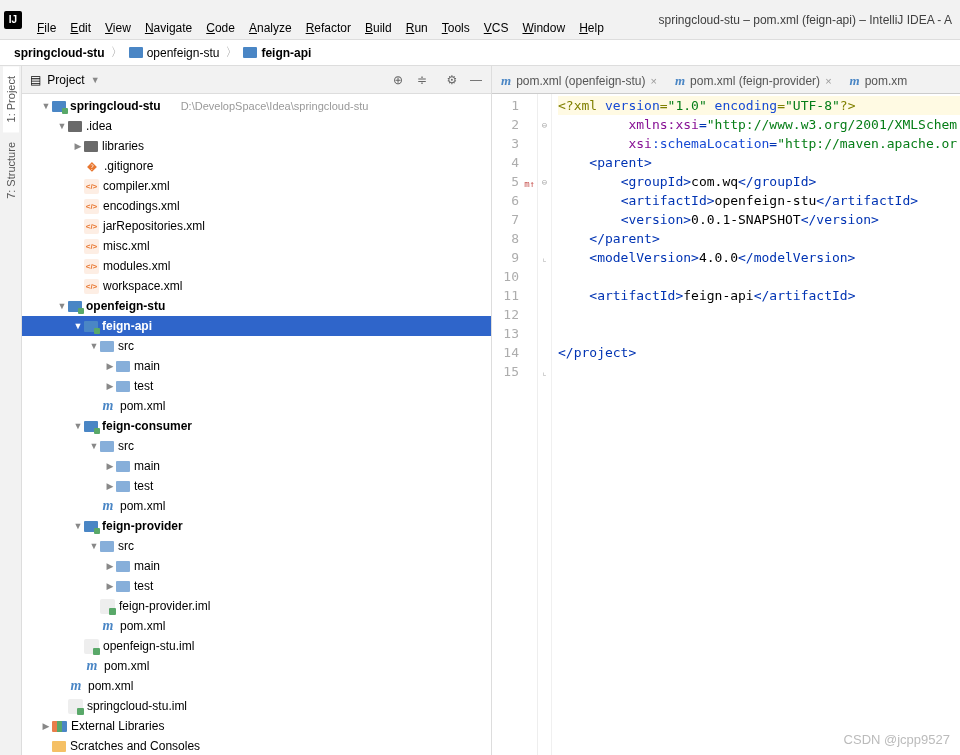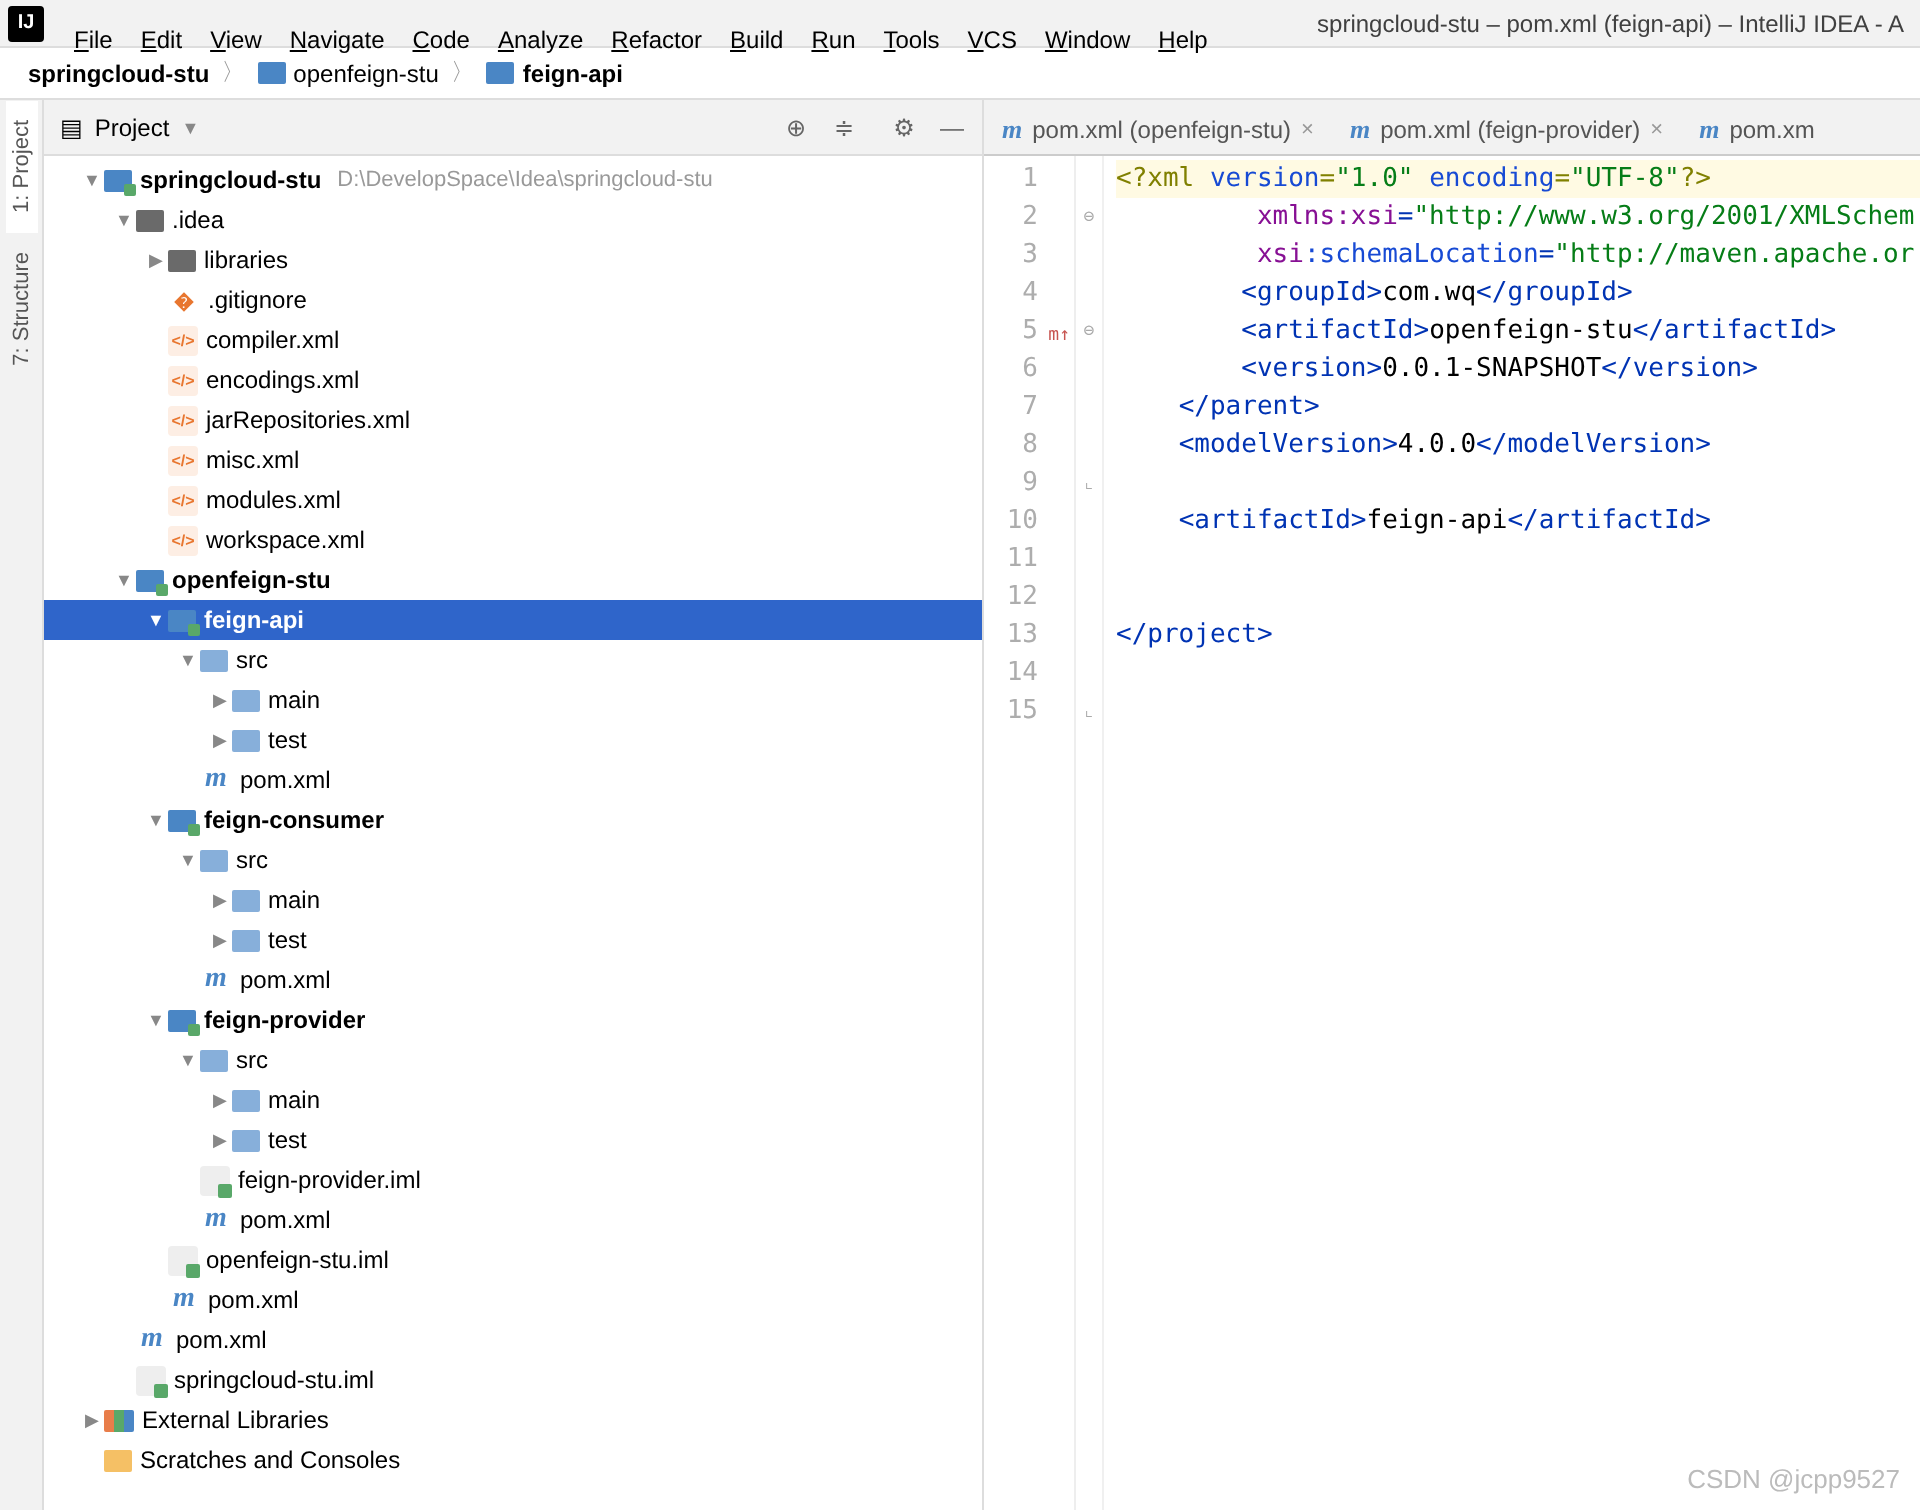--- a/index.html
+++ b/index.html
@@ -1,17 +1,17 @@
 <!DOCTYPE html>
 <html><head>
 <meta charset="utf-8">
 <style>
 * { box-sizing: border-box; margin: 0; padding: 0; }
 body { font-family: "Segoe UI", Arial, sans-serif; font-size: 12px; color: #000; background: #fff; width: 960px; height: 755px; overflow: hidden; position: relative; }
-.menubar { height: 24px; background: #f2f2f2; border-bottom: 1px solid #ddd; display: flex; align-items: center; padding: 0 4px; }
+.menubar { height: 40px; background: #f2f2f2; border-bottom: 1px solid #ddd; display: flex; align-items: center; padding: 0 4px; }
 .app-icon { width: 18px; height: 18px; background: #000; color: #fff; display: flex; align-items: center; justify-content: center; font-weight: bold; font-size: 10px; margin-right: 8px; border-radius: 2px; }
 .menubar-item { padding: 0 7px; cursor: default; margin-top: 16px; }
 .menubar-item u { text-decoration: underline; }
 .menubar-title { margin-left: auto; color: #404040; padding-right: 4px; white-space: nowrap; overflow: hidden; }
 .breadcrumb { height: 26px; display: flex; align-items: center; padding: 0 10px; border-bottom: 1px solid #ddd; background: #fff; }
 .crumb { display: flex; align-items: center; gap: 4px; padding: 0 4px; }
 .crumb-sep { color: #999; padding: 0 2px; }
 .folder-icon { width: 14px; height: 11px; background: #6aa2d8; border-radius: 1px; display: inline-block; position: relative; }
 .folder-icon.blue { background: #4a86c5; }
 .workspace { display: flex; height: calc(755px - 50px); }
@@ -35,21 +35,21 @@
 .ticon.module::after { content: ""; position: absolute; right: -2px; bottom: -2px; width: 6px; height: 6px; background: #59a869; border-radius: 1px; }
 .ticon.xml { color: #e8762f; background: #fdeee4; border-radius: 2px; width: 15px; height: 15px; font-size: 8px; }
 .ticon.iml { width: 15px; height: 15px; background: #eee; border-radius: 2px; position: relative; }
 .ticon.iml::after { content:""; position:absolute; right:-1px; bottom:-1px; width:7px; height:7px; background:#59a869; border-radius:1px; }
 .ticon.m { color: #4a86c5; font-style: italic; font-family: serif; font-size: 14px; width: 16px; font-weight: bold; }
 .ticon.lib { width: 15px; height: 11px; background: linear-gradient(90deg,#e87d4a 33%,#59a869 33% 66%,#4a86c5 66%); border-radius: 1px; }
 .ticon.git { color: #e8762f; font-size: 10px; }
 .ticon.scratch { width: 14px; height: 11px; background: #f5c065; border-radius: 1px; position: relative; }
 .tree-label { }
 .tree-label.bold { font-weight: bold; }
-.dim { color: #999; font-size: 11px; margin-left: 8px; }
+.dim { color: #999; font-size: 11px; margin-left: 20px; }
 .editor-area { flex: 1; display: flex; flex-direction: column; overflow: hidden; }
 .editor-tabs { height: 28px; background: #f2f2f2; border-bottom: 1px solid #ccc; display: flex; align-items: flex-end; }
 .etab { height: 26px; padding: 0 8px; display: flex; align-items: center; gap: 5px; border: 1px solid transparent; border-bottom: none; cursor: pointer; font-size: 12px; color: #555; }
 .etab .m { color: #4a86c5; font-style: italic; font-family: serif; font-weight: bold; font-size: 13px; }
 .etab .x { color: #999; font-size: 11px; cursor: pointer; }
 .editor-body { flex: 1; display: flex; font-family: "Consolas", "Menlo", monospace; font-size: 13px; overflow: hidden; }
 .gutter { width: 46px; background: #fff; border-right: 1px solid #eee; text-align: right; color: #adadad; padding-top: 2px; }
 .gutter-line { height: 19px; padding-right: 18px; line-height: 19px; position: relative; }
 .gutter-line .marker { position: absolute; right: 2px; top: 3px; font-size: 9px; color: #c75450; }
 .fold-col { width: 14px; border-right: 1px solid #f0f0f0; padding-top: 2px; }
@@ -343,20 +343,21 @@
           <div class="fold-mark"></div>
           <div class="fold-mark"></div>
           <div class="fold-mark"></div>
           <div class="fold-mark"></div>
           <div class="fold-mark">⌞</div>
         </div>
       <div class="code">
         <div class="code-line hl"><span class="c-pi">&lt;?</span><span class="c-pi">xml </span><span class="c-attr">version</span><span class="c-pi">=</span><span class="c-str">"1.0"</span><span> </span><span class="c-attr">encoding</span><span class="c-pi">=</span><span class="c-str">"UTF-8"</span><span class="c-pi">?&gt;</span></div>
         <div class="code-line"><span>         </span><span class="c-ns">xmlns:xsi</span><span class="c-tag">=</span><span class="c-str">"http://www.w3.org/2001/XMLSchem</span></div>
         <div class="code-line"><span>         </span><span class="c-ns">xsi</span><span class="c-attr">:schemaLocation</span><span class="c-tag">=</span><span class="c-str">"http://maven.apache.or</span></div>
+        <div class="code-line"><span>    </span><span class="c-tag">&lt;</span><span class="c-tag">parent</span><span class="c-tag">&gt;</span></div>
         <div class="code-line"><span>        </span><span class="c-tag">&lt;</span><span class="c-tag">groupId</span><span class="c-tag">&gt;</span><span class="c-text">com.wq</span><span class="c-tag">&lt;/</span><span class="c-tag">groupId</span><span class="c-tag">&gt;</span></div>
         <div class="code-line"><span>        </span><span class="c-tag">&lt;</span><span class="c-tag">artifactId</span><span class="c-tag">&gt;</span><span class="c-text">openfeign-stu</span><span class="c-tag">&lt;/</span><span class="c-tag">artifactId</span><span class="c-tag">&gt;</span></div>
         <div class="code-line"><span>        </span><span class="c-tag">&lt;</span><span class="c-tag">version</span><span class="c-tag">&gt;</span><span class="c-text">0.0.1-SNAPSHOT</span><span class="c-tag">&lt;/</span><span class="c-tag">version</span><span class="c-tag">&gt;</span></div>
         <div class="code-line"><span>    </span><span class="c-tag">&lt;/</span><span class="c-tag">parent</span><span class="c-tag">&gt;</span></div>
         <div class="code-line"><span>    </span><span class="c-tag">&lt;</span><span class="c-tag">modelVersion</span><span class="c-tag">&gt;</span><span class="c-text">4.0.0</span><span class="c-tag">&lt;/</span><span class="c-tag">modelVersion</span><span class="c-tag">&gt;</span></div>
         <div class="code-line"></div>
         <div class="code-line"><span>    </span><span class="c-tag">&lt;</span><span class="c-tag">artifactId</span><span class="c-tag">&gt;</span><span class="c-text">feign-api</span><span class="c-tag">&lt;/</span><span class="c-tag">artifactId</span><span class="c-tag">&gt;</span></div>
         <div class="code-line"></div>
         <div class="code-line"></div>
         <div class="code-line"><span class="c-tag">&lt;/</span><span class="c-tag">project</span><span class="c-tag">&gt;</span></div>

